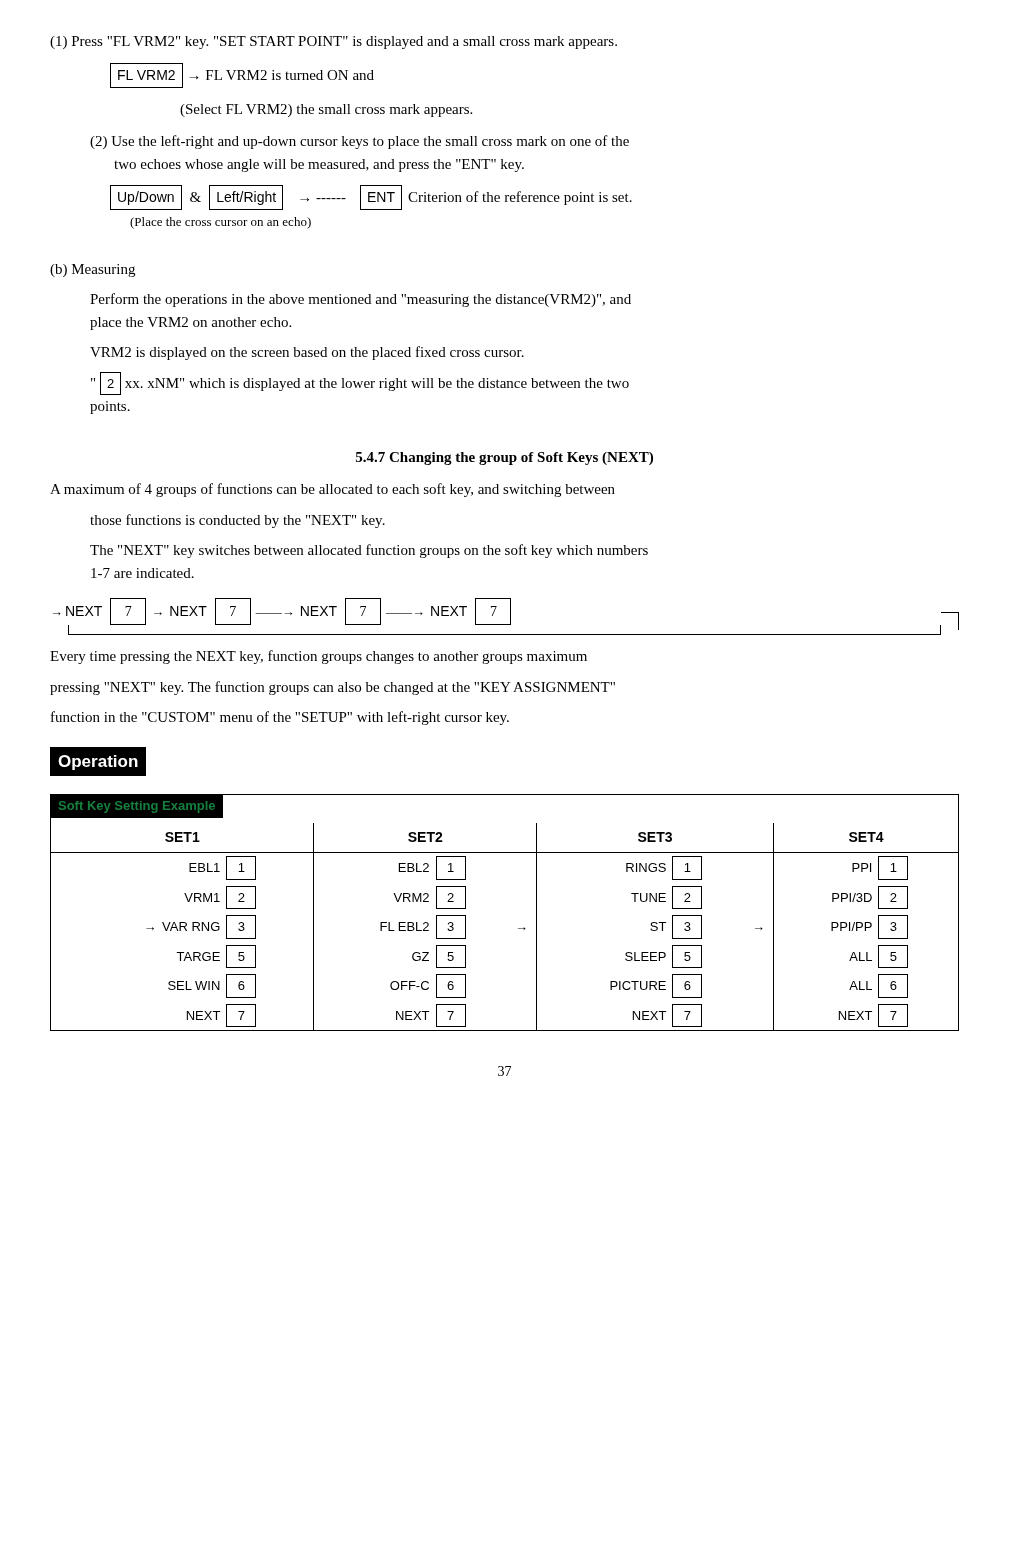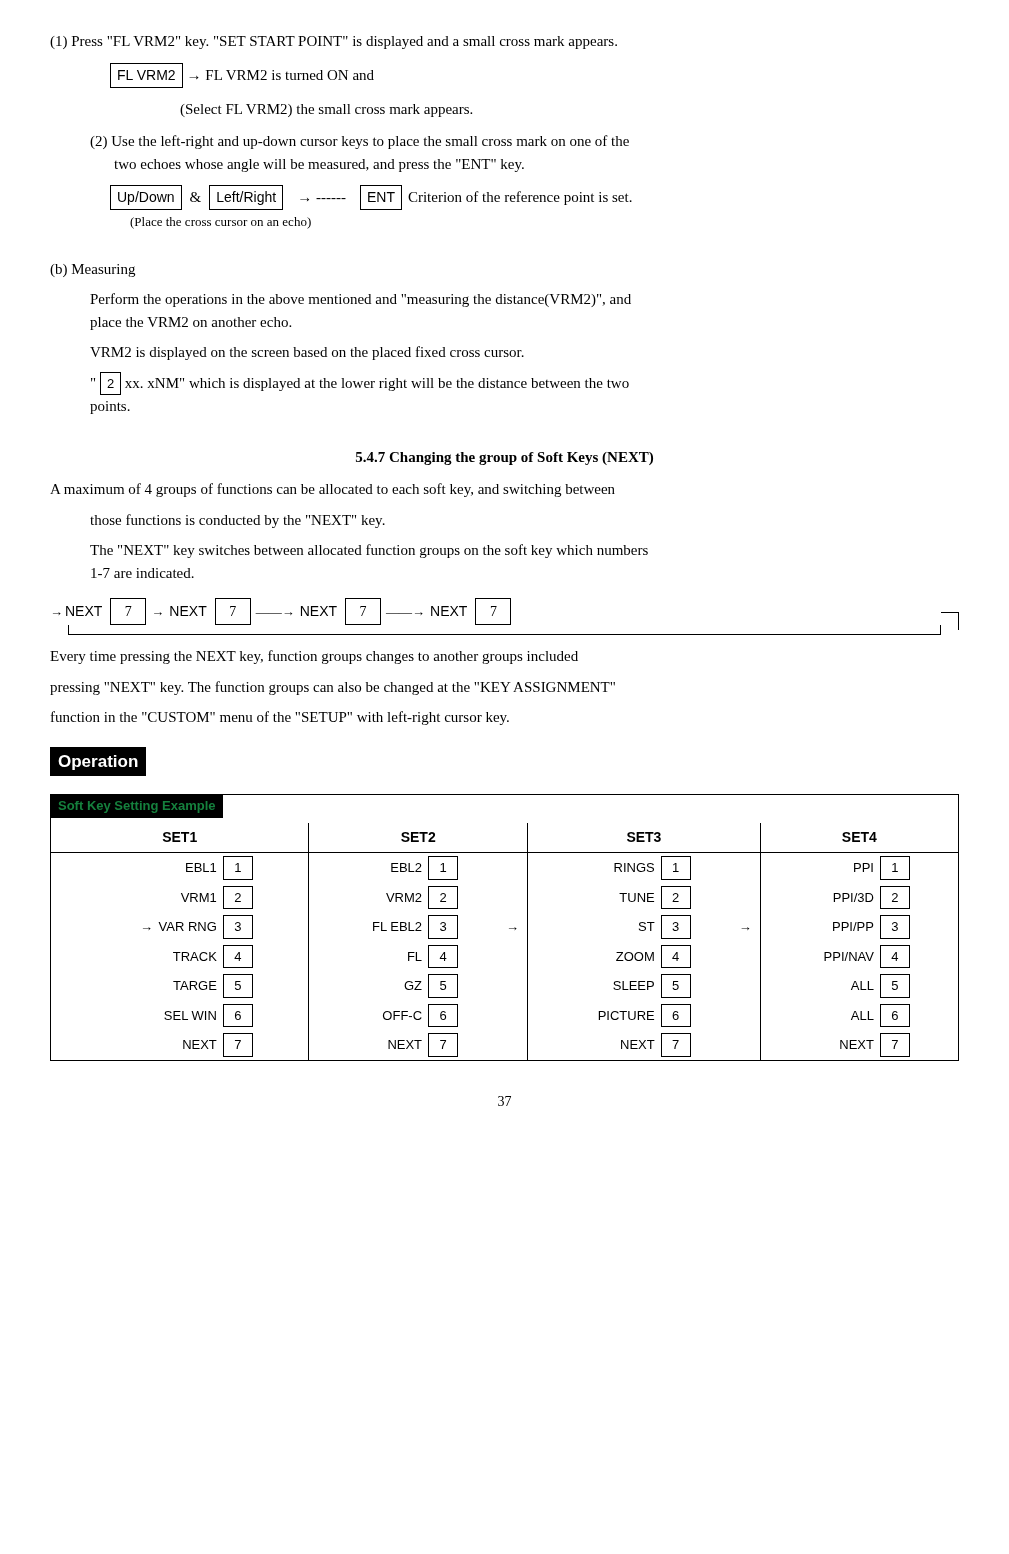--- a/index.html
+++ b/index.html
@@ -210,21 +210,21 @@
       <span class="nd-label">NEXT</span>
       <span style="width:8px"></span>
       <span class="nd-box">7</span>
       <span style="flex:1; display:inline-block; min-width:16px;"></span>
       <span style="font-size:13px; border: 1px solid #000; border-left:none; border-bottom: none; display:inline-block; width:18px; height:18px; position:relative; top:9px;"></span>
     </div>
 
     <div style="margin-left:18px; margin-right:18px; border-bottom:1px solid #000; border-left:1px solid #000; height:10px; border-right: 1px solid #000;"></div>
   </div>
 
-  <p class="para">Every time pressing the NEXT key, function groups changes to another groups included</p>
+  <p class="para">Every time pressing the NEXT key, function groups changes to another groups maximum</p>
   <p class="para">pressing  "NEXT" key. The function groups can also be changed at the "KEY ASSIGNMENT"</p>
   <p class="para">function in the "CUSTOM" menu of the "SETUP" with left-right cursor key.</p>
 
   <div>
     <span class="operation-badge">Operation</span>
   </div>
 
   <div class="soft-key-table-wrap">
     <span class="table-label">Soft Key Setting Example</span>
     <table class="soft-key-table">
@@ -273,34 +273,20 @@
             <td class="num-cell"><span class="num-box">3</span></td>
             <td style="width: 16px;"><span style="margin: 0px 4px;">→</span></td>
             <td class="col-divider" style="text-align: right; padding-right: 4px;">ST</td>
             <td class="num-cell"><span class="num-box">3</span></td>
             <td style="width: 16px;"><span style="margin: 0px 4px;">→</span></td>
             <td class="col-divider" style="text-align: right; padding-right: 4px;">PPI/PP</td>
             <td class="num-cell"><span class="num-box">3</span></td>
             <td style="width: 8px;"></td>
           </tr>
           <tr>
-            <td style="text-align: right; padding-right: 4px;">TRACK</td>
-            <td class="num-cell"><span class="num-box">4</span></td>
-            <td style="width: 16px;"></td>
-            <td class="col-divider" style="text-align: right; padding-right: 4px;">FL</td>
-            <td class="num-cell"><span class="num-box">4</span></td>
-            <td style="width: 16px;"></td>
-            <td class="col-divider" style="text-align: right; padding-right: 4px;">ZOOM</td>
-            <td class="num-cell"><span class="num-box">4</span></td>
-            <td style="width: 16px;"></td>
-            <td class="col-divider" style="text-align: right; padding-right: 4px;">PPI/NAV</td>
-            <td class="num-cell"><span class="num-box">4</span></td>
-            <td style="width: 8px;"></td>
-          </tr>
-          <tr>
             <td style="text-align: right; padding-right: 4px;">TARGE</td>
             <td class="num-cell"><span class="num-box">5</span></td>
             <td style="width: 16px;"></td>
             <td class="col-divider" style="text-align: right; padding-right: 4px;">GZ</td>
             <td class="num-cell"><span class="num-box">5</span></td>
             <td style="width: 16px;"></td>
             <td class="col-divider" style="text-align: right; padding-right: 4px;">SLEEP</td>
             <td class="num-cell"><span class="num-box">5</span></td>
             <td style="width: 16px;"></td>
             <td class="col-divider" style="text-align: right; padding-right: 4px;">ALL</td>

